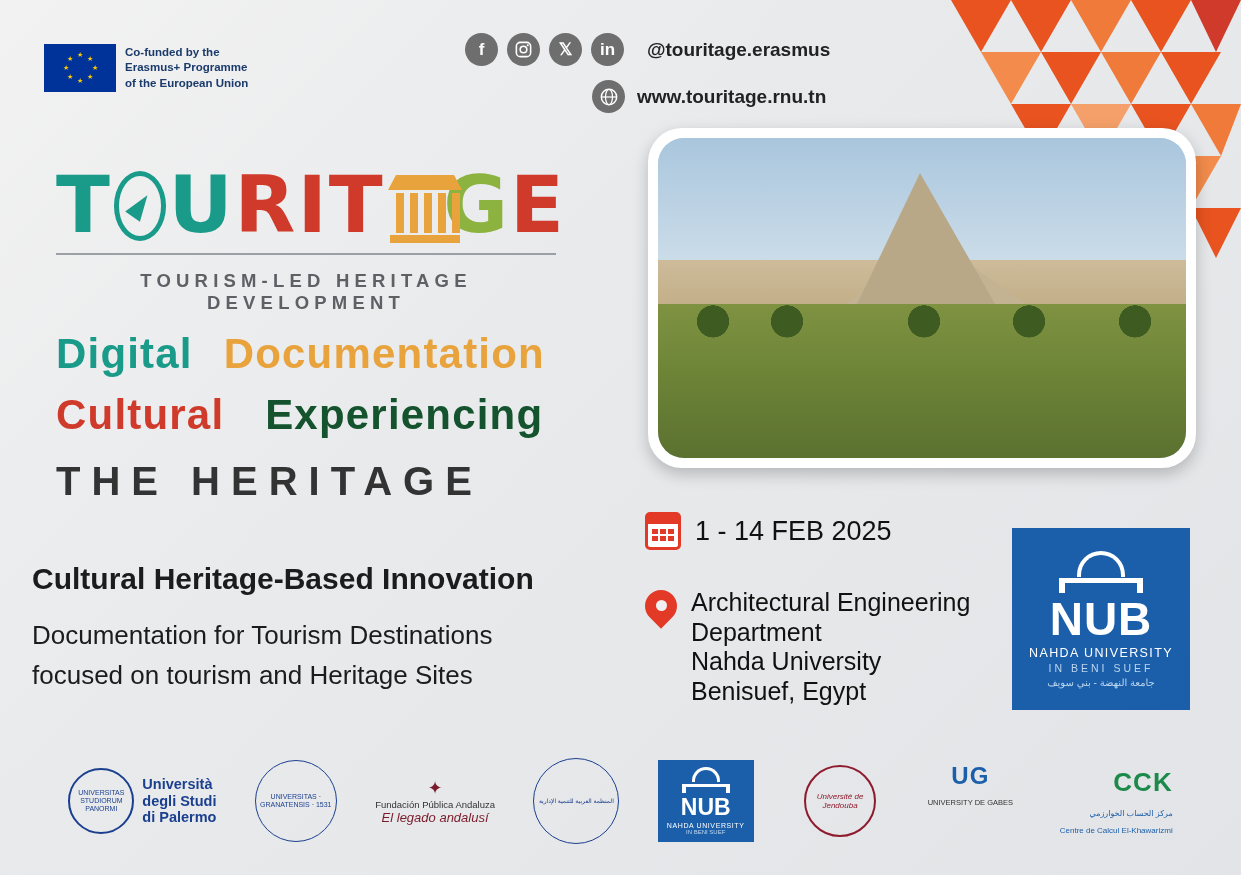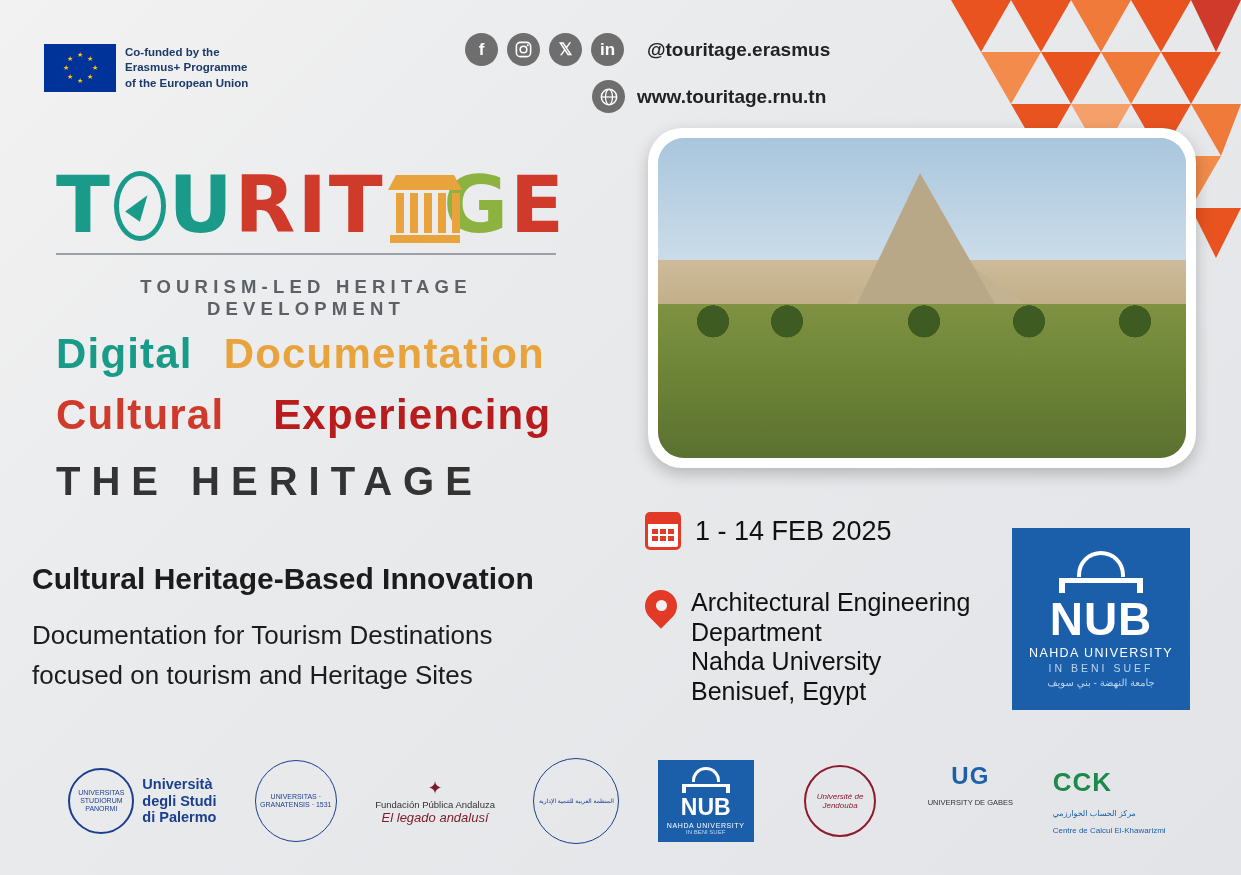--- a/index.html
+++ b/index.html
@@ -68,21 +68,21 @@
   .logo-temple .roof {
     position: absolute; top: 2px; left: 0; width: 74px; height: 0;
     border-left: 8px solid transparent; border-right: 8px solid transparent;
     border-bottom: 15px solid #e8a33d;
   }
   .logo-temple .cols { position: absolute; top: 20px; left: 8px; display: flex; gap: 6px; }
   .logo-temple .cols i { display: block; width: 8px; height: 40px; background: #e8a33d; }
   .logo-temple .base { position: absolute; bottom: 2px; left: 2px; width: 70px; height: 8px; background: #e8a33d; }
   .logo-sub {
     margin-top: 10px; font-size: 18.5px; letter-spacing: 5.2px; color: #5d6166;
-    font-weight: bold; border-top: 2px solid #9aa0a6; padding-top: 21px; width: 500px;
+    font-weight: bold; border-top: 2px solid #9aa0a6; padding-top: 15px; width: 500px;
     text-align: center;
   }
 
   
   .headline { position: absolute; left: 56px; top: 330px; width: 600px; }
   .h-line1 { font-size: 42px; font-weight: bold; letter-spacing: 1.2px; margin-bottom: 13px; }
   .h-line2 { font-size: 42px; font-weight: bold; letter-spacing: 1.2px; margin-bottom: 20px; }
   .h-line3 {
     font-size: 40px; font-weight: bold; letter-spacing: 11px; color: #333;
   }
@@ -195,21 +195,21 @@
     position: absolute; inset: 6px 12px; border: 2px solid #8d1b2d; border-radius: 50%;
     display: flex; align-items: center; justify-content: center;
     font-size: 8px; color: #8d1b2d; text-align: center; font-style: italic;
   }
   .gabes {
     width: 88px; height: 78px; display: flex; flex-direction: column;
     align-items: center; 
   }
   .gabes .g1 { font-size: 24px; font-weight: bold; color: #1b5faa; letter-spacing: 1px; }
   .gabes .g2 { font-size: 7.5px; color: #333; }
-  .khwarizmi { width: 120px; display: flex; flex-direction: column; align-items: flex-start; }
+  .khwarizmi { width: 120px; display: flex; flex-direction: column; align-items: flex-end; }
   .khwarizmi .k1 { font-size: 26px; font-weight: bold; color: #1b8a4a; letter-spacing: 1px; }
   .khwarizmi .k2 { font-size: 8px; color: #1b5faa; margin-top: 3px; }
   .khwarizmi .k3 { font-size: 8px; color: #1b5faa; }
 </style>
 </head>
 <body>
 
 <div class="poster">
 
   <div class="tri-deco">
@@ -304,21 +304,21 @@
     <div class="logo-sub">TOURISM-LED HERITAGE DEVELOPMENT</div>
   </div>
 
   <div class="headline">
     <div class="h-line1">
       <span style="color:#1a9b8a">Digital</span>
       <span style="color:#e8a33d; margin-left:18px">Documentation</span>
     </div>
     <div class="h-line2">
       <span style="color:#cf3a2a">Cultural</span>
-      <span style="color:#b91c1c; margin-left:36px">Experiencing</span>
+      <span style="color:#14532d; margin-left:28px">Experiencing</span>
     </div>
     <div class="h-line3">THE HERITAGE</div>
   </div>
 
   <div class="sub-block">
     <div class="sub-title">Cultural Heritage-Based Innovation</div>
     <div class="sub-text">Documentation for Tourism Destinations</div>
     <div class="sub-text">focused on tourism and Heritage Sites</div>
   </div>
 

